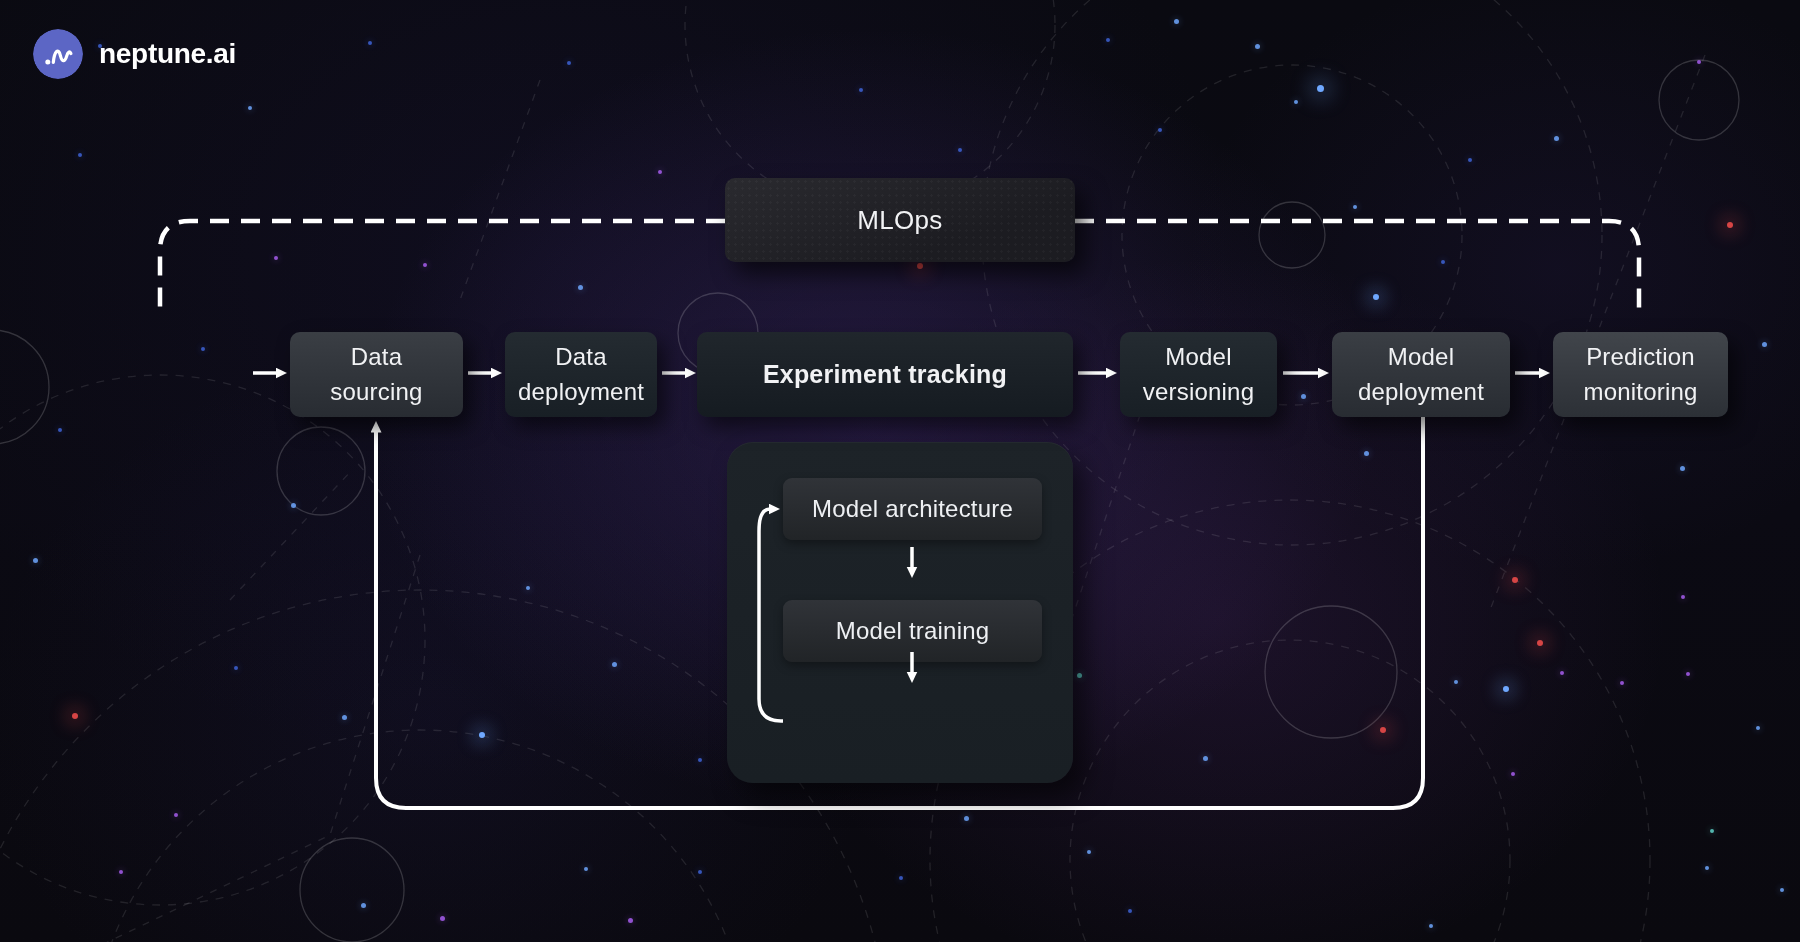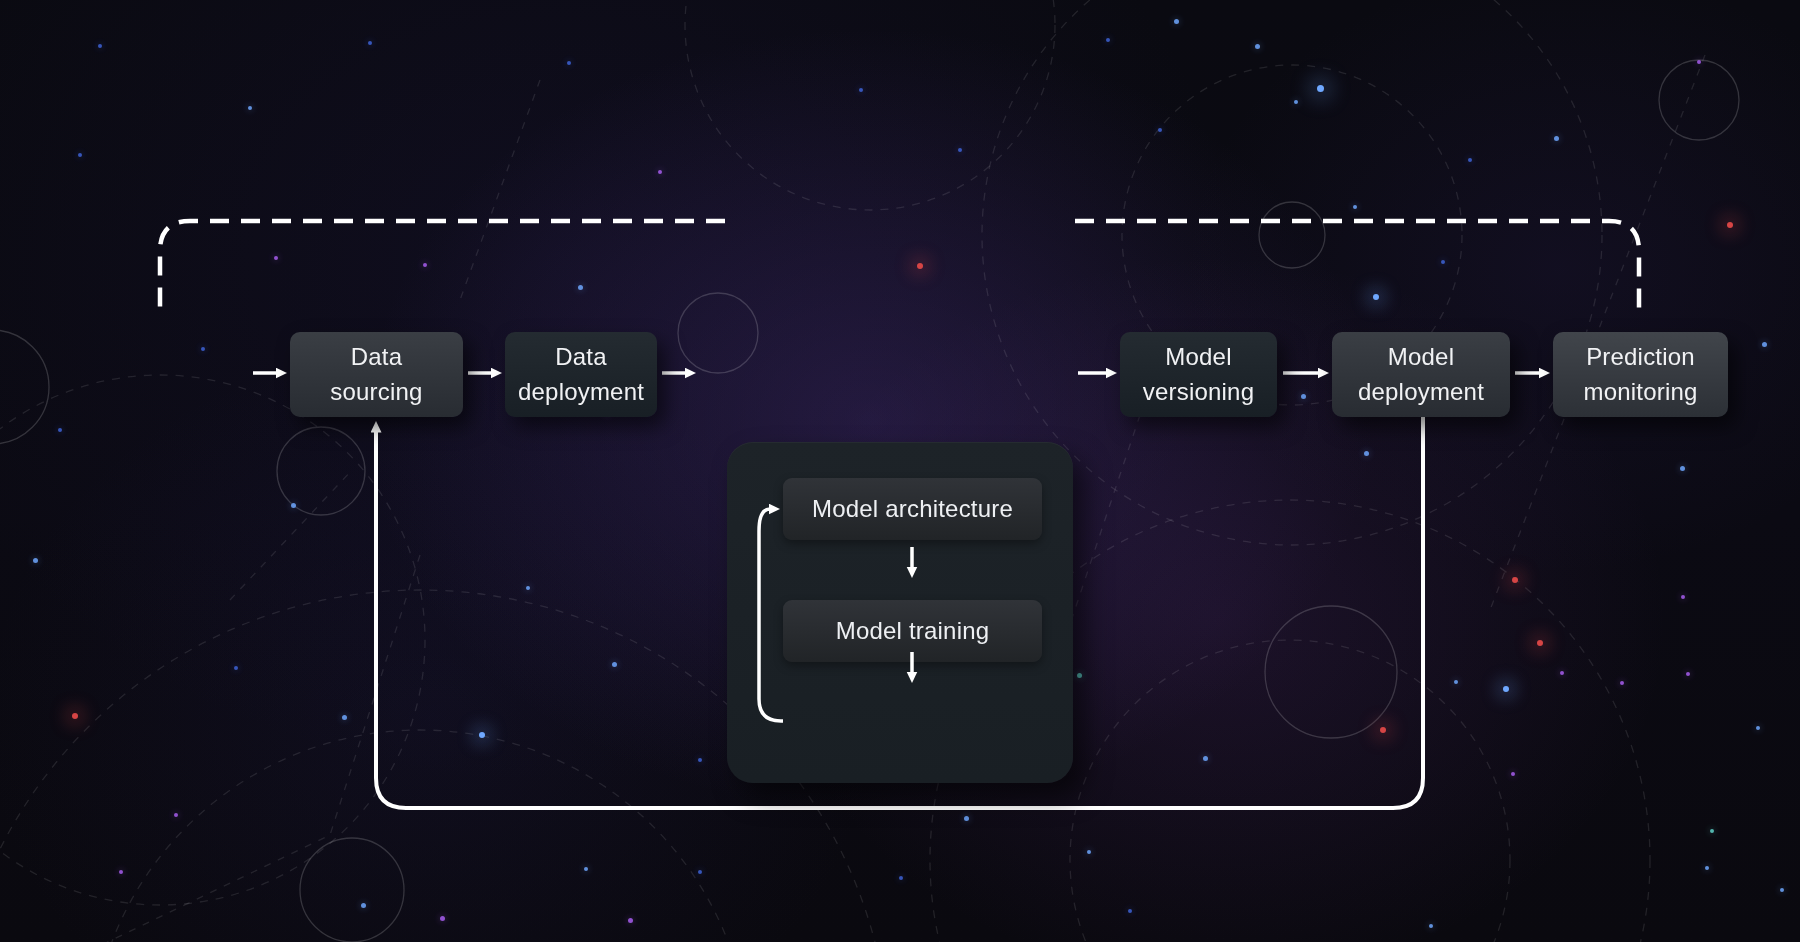--- a/index.html
+++ b/index.html
@@ -207,27 +207,41 @@
     <g>
       <path class="conn mid" marker-end="url(#ah)" d="M253 373 L277 373"></path>
       <path class="conn mid" marker-end="url(#ah)" d="M468 373 L492 373"></path>
       <path class="conn mid" marker-end="url(#ah)" d="M662 373 L686 373"></path>
       <path class="conn mid" marker-end="url(#ah)" d="M1078 373 L1107 373"></path>
       <path class="conn mid" marker-end="url(#ah)" d="M1283 373 L1319 373"></path>
       <path class="conn mid" marker-end="url(#ah)" d="M1515 373 L1540 373"></path>
     </g>
   </svg>
 
-
+  <div class="brand">
+    <svg class="mark" viewBox="0 0 48 48">
+      <circle cx="24" cy="24" r="24" fill="#5c66c5"></circle>
+      <circle cx="14.2" cy="31.6" r="2.4" fill="#ffffff"></circle>
+      <path d="M19.5 32 C20.6 21.5 24.2 17.5 26.3 25.5 C27.8 31.5 30.4 32.5 32.3 26 C33.5 21.8 35.3 20.8 36.4 23.6" stroke="#ffffff" stroke-width="3.1" fill="none" stroke-linecap="round"></path>
+    </svg>
+    <span class="word">neptune.ai</span>
+  </div>
+
+  <div class="mlops">
+    <span class="lbl">MLOps</span>
+  </div>
 
   <div class="box light2 b2 w110">
       <span class="lbl">Data sourcing</span>
     </div>
   <div class="box dark   b3 w125">
       <span class="lbl">Data deployment</span>
+    </div>
+  <div class="box darkest b4">
+      <span class="lbl">Experiment tracking</span>
     </div>
   <div class="box dark   b5 w125">
       <span class="lbl">Model versioning</span>
     </div>
   <div class="box light2 b6 w140">
       <span class="lbl">Model deployment</span>
     </div>
   <div class="box light  b7 w140">
       <span class="lbl">Prediction monitoring</span>
     </div>

